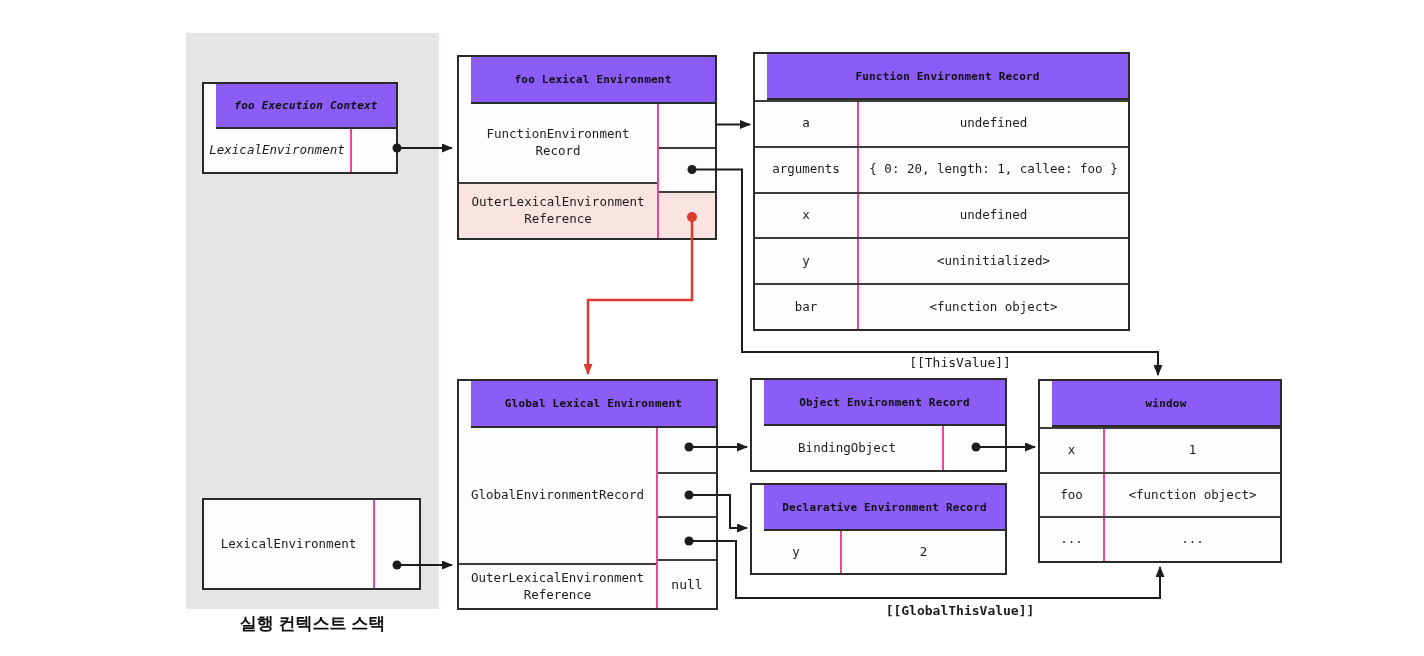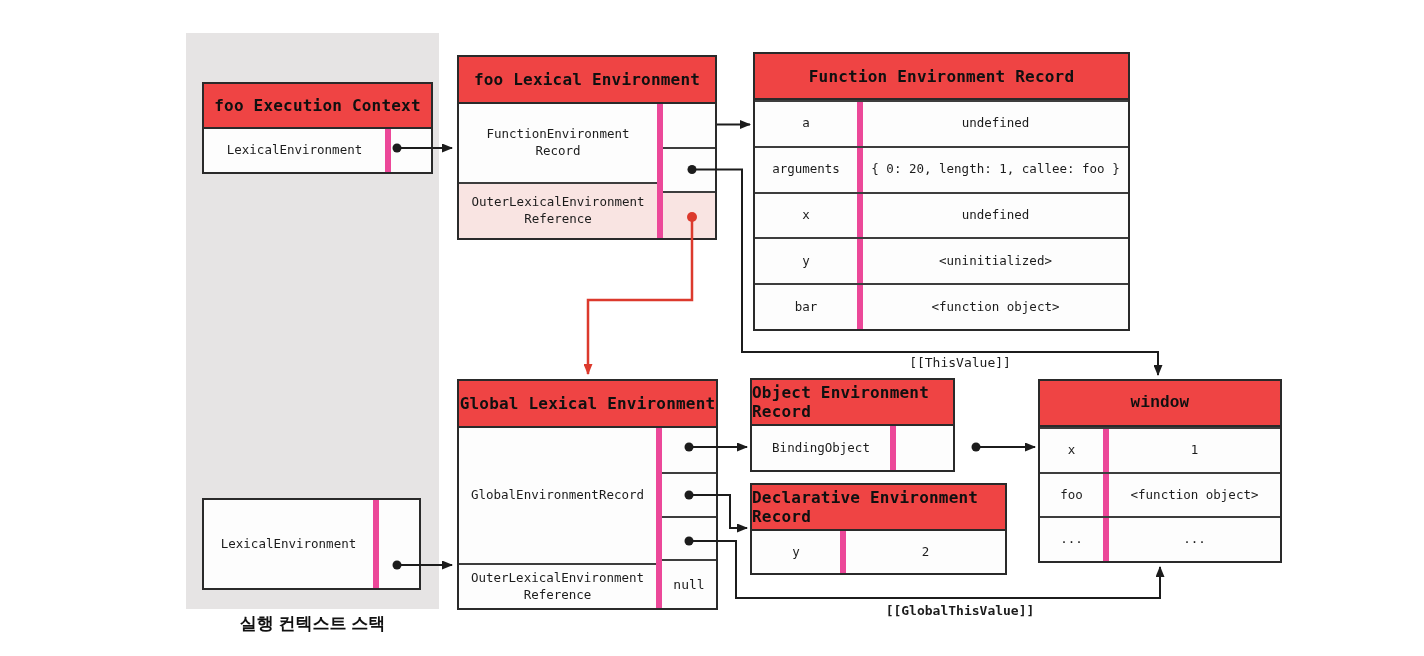--- a/index.html
+++ b/index.html
@@ -7,44 +7,44 @@
     position:relative;width:1424px;height:656px;background:#ffffff;overflow:hidden;
     font-family:"DejaVu Sans Mono","Liberation Mono",monospace;color:#1c1c1c;
   }
   .stack-panel{position:absolute;background:#E6E4E4;}
   .caption{
     position:absolute;text-align:center;font-family:"Liberation Sans","DejaVu Sans",sans-serif;
     font-weight:bold;font-size:17px;color:#111;
   }
   .box{position:absolute;border:2px solid #2a2a2a;background:#fdfdfd;box-sizing:border-box;display:flex;flex-direction:column;z-index:1;}
   .hdr{
-    background:#ef4444;border-bottom:2px solid #2a2a2a;display:flex;align-items:center;justify-content:center;
-    font-weight:bold;font-size:16px;letter-spacing:.2px;color:#101010;flex:0 0 auto;
+    background:#8b5cf6;border-bottom:2px solid #2a2a2a;display:flex;align-items:center;justify-content:center;
+    font-weight:bold;font-size:11px;letter-spacing:.2px;color:#101010;flex:0 0 auto;margin-left:12px;
   }
   .body-row{display:flex;flex:1 1 auto;min-height:0;}
   .cell{display:flex;align-items:center;justify-content:center;font-size:12.5px;box-sizing:border-box;line-height:1.35;text-align:center;}
   .col{display:flex;flex-direction:column;box-sizing:border-box;}
-  .bl{border-left:6px solid #ec4899;}
+  .bl{border-left:2px solid #ec4899;}
   .bt{border-top:2px solid #3d3d3d;}
   .pink{background:#F9E4E2;}
   .two-line span{display:block;}
   .tbl-row{display:flex;flex:1 1 auto;border-top:2px solid #3d3d3d;min-height:0;}
   .tbl-row:first-of-type{border-top:none;}
   .edge-label{position:absolute;font-size:13px;color:#1c1c1c;text-align:center;z-index:11;}
   svg.connectors{position:absolute;left:0;top:0;z-index:10;pointer-events:none;}
 </style>
 </head>
 <body>
 
 <div class="canvas">
 
   <div class="stack-panel" style="left:186px;top:33px;width:253px;height:576px;"></div>
   <div class="caption" style="left:186px;top:612px;width:253px;">실행 컨텍스트 스택</div>
 
-  <div class="box" style="left:202px;top:82px;width:231px;height:92px;">
+  <div class="box" style="left:202px;top:82px;width:196px;height:92px;font-style:italic;">
     <div class="hdr" style="height:43px;">foo Execution Context</div>
     <div class="body-row">
       <div class="cell" style="flex:1 1 auto;">LexicalEnvironment</div>
       <div class="cell bl" style="flex:0 0 46px;"></div>
     </div>
   </div>
 
   <div class="box" style="left:457px;top:55px;width:260px;height:185px;">
     <div class="hdr" style="height:45px;">foo Lexical Environment</div>
     <div class="body-row">
@@ -108,38 +108,38 @@
       </div>
       <div class="col bl" style="flex:0 0 60px;">
         <div class="cell" style="height:44px;"></div>
         <div class="cell bt" style="height:44px;"></div>
         <div class="cell bt" style="height:43px;"></div>
         <div class="cell bt" style="flex:1 1 auto;font-size:13px;">null</div>
       </div>
     </div>
   </div>
 
-  <div class="box" style="left:750px;top:378px;width:205px;height:94px;">
+  <div class="box" style="left:750px;top:378px;width:257px;height:94px;">
     <div class="hdr" style="height:44px;">Object Environment Record</div>
     <div class="body-row">
       <div class="cell" style="flex:1 1 auto;">BindingObject</div>
       <div class="cell bl" style="flex:0 0 63px;"></div>
     </div>
   </div>
 
   <div class="box" style="left:750px;top:483px;width:257px;height:92px;">
     <div class="hdr" style="height:44px;">Declarative Environment Record</div>
     <div class="body-row">
       <div class="cell" style="flex:0 0 88px;">y</div>
       <div class="cell bl" style="flex:1 1 auto;">2</div>
     </div>
   </div>
 
   <div class="box" style="left:1038px;top:379px;width:244px;height:184px;">
-    <div class="hdr" style="height:44px;font-family:Liberation Mono, monospace;">window</div>
+    <div class="hdr" style="height:44px;">window</div>
     <div class="tbl-row">
       <div class="cell" style="flex:0 0 63px;">x</div>
       <div class="cell bl" style="flex:1 1 auto;">1</div>
     </div>
     <div class="tbl-row">
       <div class="cell" style="flex:0 0 63px;">foo</div>
       <div class="cell bl" style="flex:1 1 auto;">&lt;function object&gt;</div>
     </div>
     <div class="tbl-row">
       <div class="cell" style="flex:0 0 63px;">...</div>

